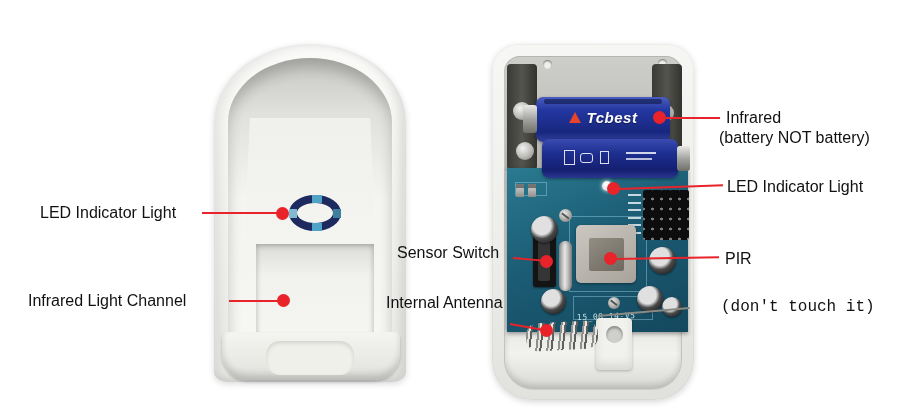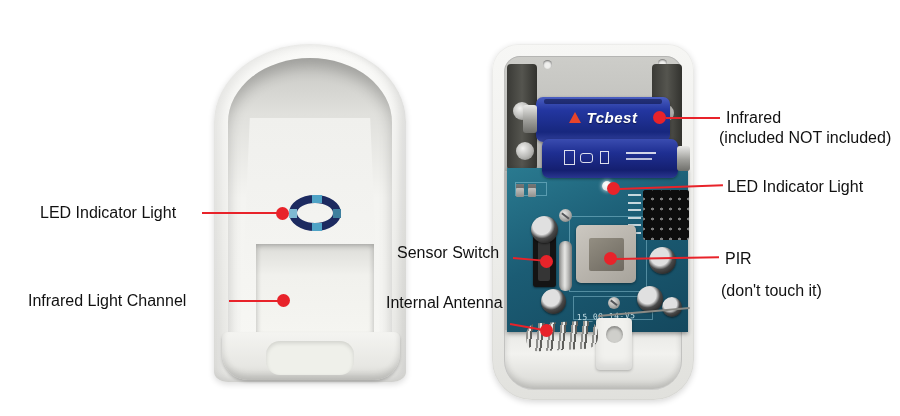--- a/index.html
+++ b/index.html
@@ -211,24 +211,24 @@
   <div class="ann-line" style="left:513px;top:257px;width:33px;transform:rotate(5deg);"></div>
   <div class="ann-dot" style="left:540px;top:255px;"></div>
 
   <div class="ann-label" style="left:386px;top:294px;">Internal Antenna</div>
   <div class="ann-line" style="left:510px;top:323px;width:37px;transform:rotate(10deg);"></div>
   <div class="ann-dot" style="left:540px;top:324px;"></div>
 
   <div class="ann-dot" style="left:653px;top:111px;"></div>
   <div class="ann-line" style="left:666px;top:117px;width:54px;"></div>
   <div class="ann-label" style="left:726px;top:109px;">Infrared</div>
-  <div class="ann-label" style="left:719px;top:129px;">(included NOT included)</div>
+  <div class="ann-label" style="left:719px;top:129px;">(battery NOT battery)</div>
 
   <div class="ann-dot" style="left:607px;top:182px;"></div>
   <div class="ann-line" style="left:619px;top:188px;width:104px;transform:rotate(-2deg);"></div>
   <div class="ann-label" style="left:727px;top:178px;">LED Indicator Light</div>
 
   <div class="ann-dot" style="left:604px;top:252px;"></div>
   <div class="ann-line" style="left:616px;top:258px;width:103px;transform:rotate(-1deg);"></div>
   <div class="ann-label" style="left:725px;top:250px;">PIR</div>
-  <div class="ann-label" style="left:721px;top:282px;">(don't touch it)</div>
+  <div class="ann-label" style="left:721px;top:298px;font-family:Liberation Mono, monospace;">(don't touch it)</div>
 
 </div>
 
 </body></html>

